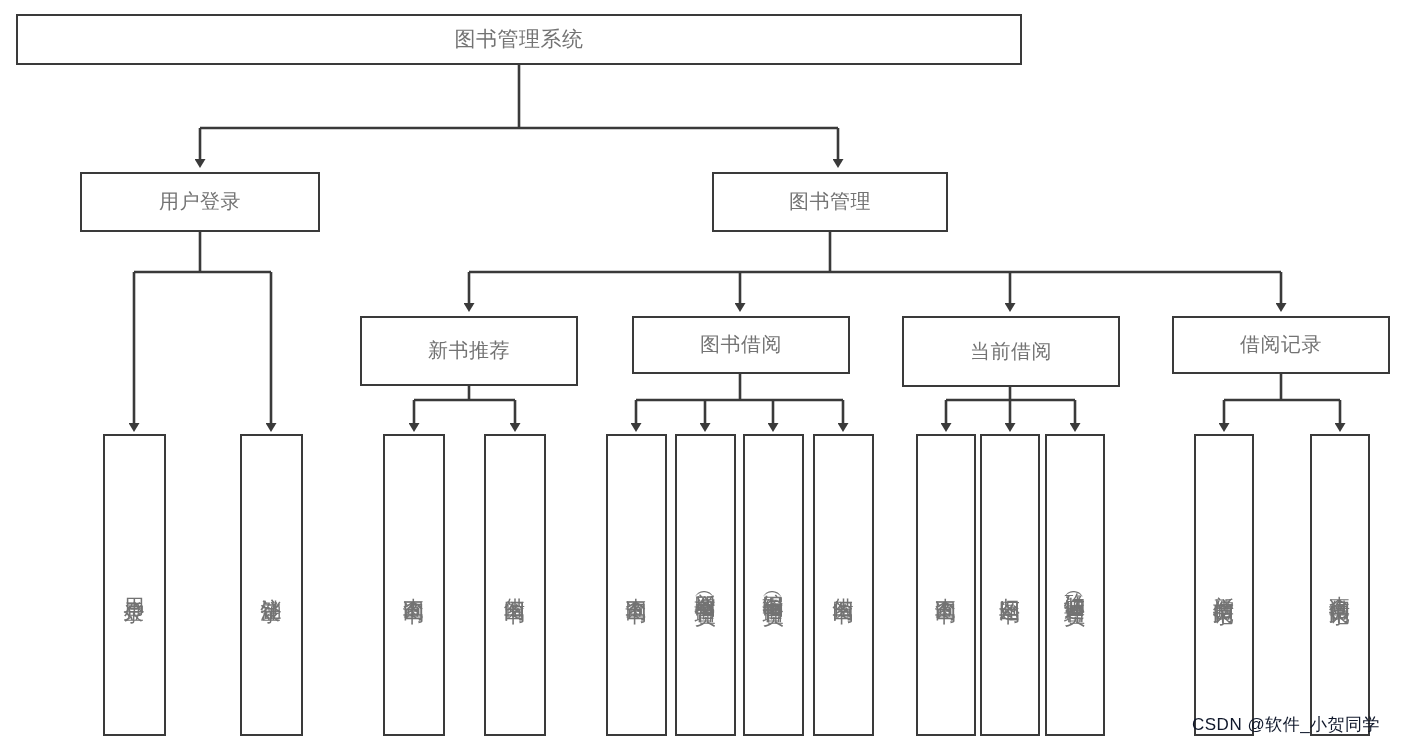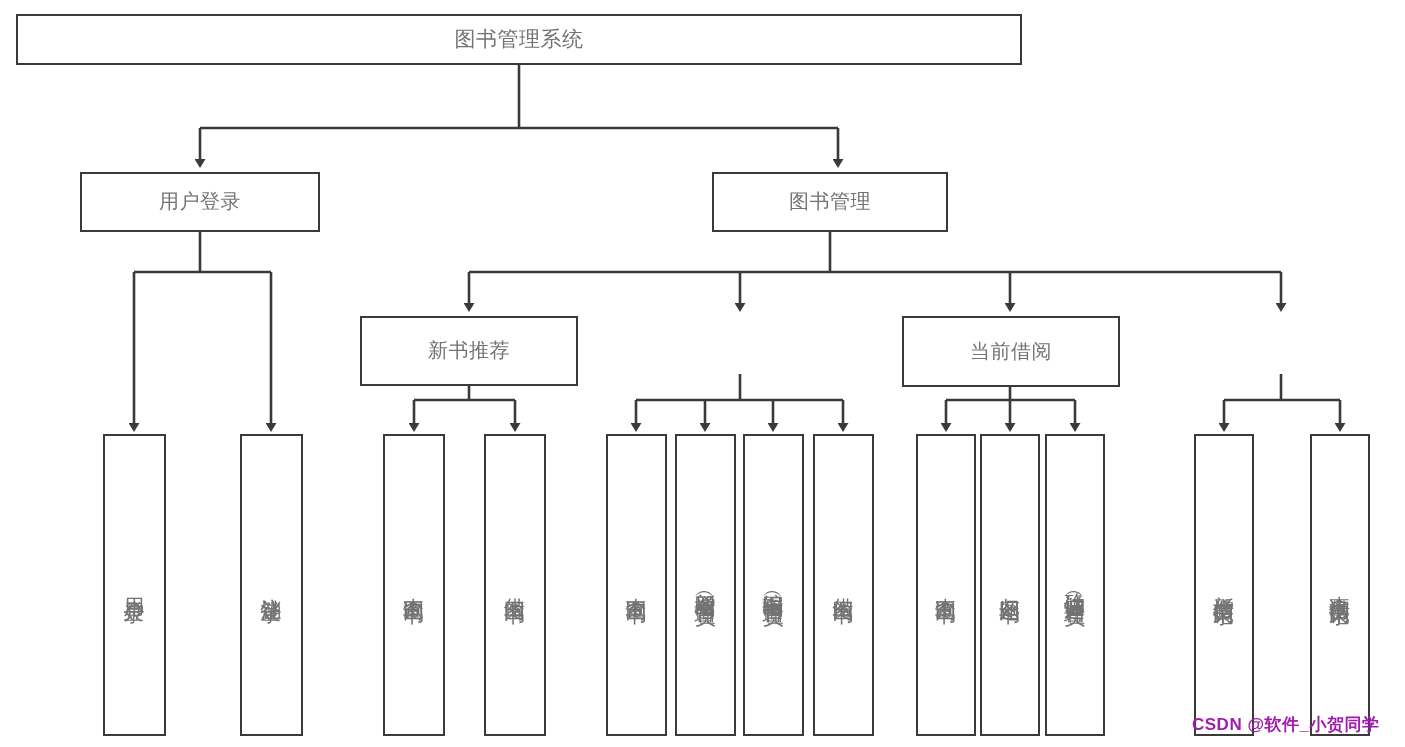--- a/index.html
+++ b/index.html
@@ -62,26 +62,25 @@
     font-size: 21px;
     letter-spacing: 2px;
     line-height: 1;
     white-space: nowrap;
   }
   .watermark {
     position: absolute;
     left: 1192px;
     top: 713px;
     font-size: 17px;
-    color: #a21caf;
+    color: #0f172a;
     letter-spacing: 0.5px;
     white-space: nowrap;
     z-index: 3;
     pointer-events: none;
-    font-weight: bold;
   }
 </style>
 </head>
 <body>
 
 <div id="canvas">
 
   <svg id="edges" viewBox="0 0 1405 747" width="1405" height="747" xmlns="http://www.w3.org/2000/svg">
     <defs>
       <marker id="arrow" markerWidth="9" markerHeight="11" refX="1" refY="5.5" orient="auto" markerUnits="userSpaceOnUse">
@@ -139,23 +138,29 @@
   <div class="node h" style="left:80px; top:172px; width:240px; height:60px;">
     <span class="label">用户登录</span>
   </div>
   <div class="node h" style="left:712px; top:172px; width:236px; height:60px;">
     <span class="label">图书管理</span>
   </div>
 
   <div class="node h" style="left:360px; top:316px; width:218px; height:70px;">
     <span class="label">新书推荐</span>
   </div>
+  <div class="node h" style="left:632px; top:316px; width:218px; height:58px;">
+    <span class="label">图书借阅</span>
+  </div>
   <div class="node h" style="left:902px; top:316px; width:218px; height:71px;">
     <span class="label">当前借阅</span>
   </div>
+  <div class="node h" style="left:1172px; top:316px; width:218px; height:58px;">
+    <span class="label">借阅记录</span>
+  </div>
 
   <div class="node v" style="left:103px; top:434px; width:63px; height:302px;">
     <span class="label">用户登录</span>
   </div>
   <div class="node v" style="left:240px; top:434px; width:63px; height:302px;">
     <span class="label">注销登录</span>
   </div>
 
   <div class="node v" style="left:383px; top:434px; width:62px; height:302px;">
     <span class="label">查询图书</span>

